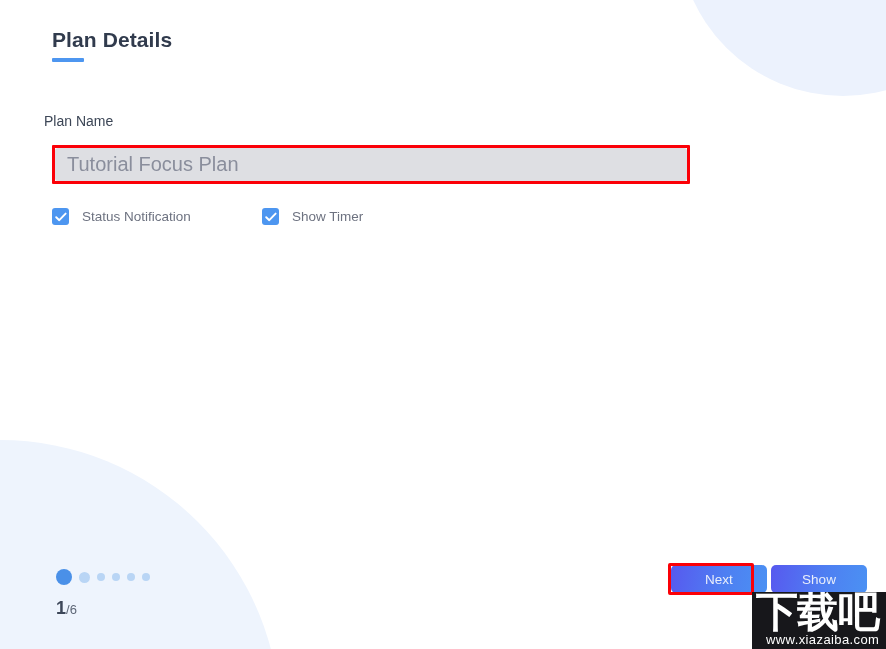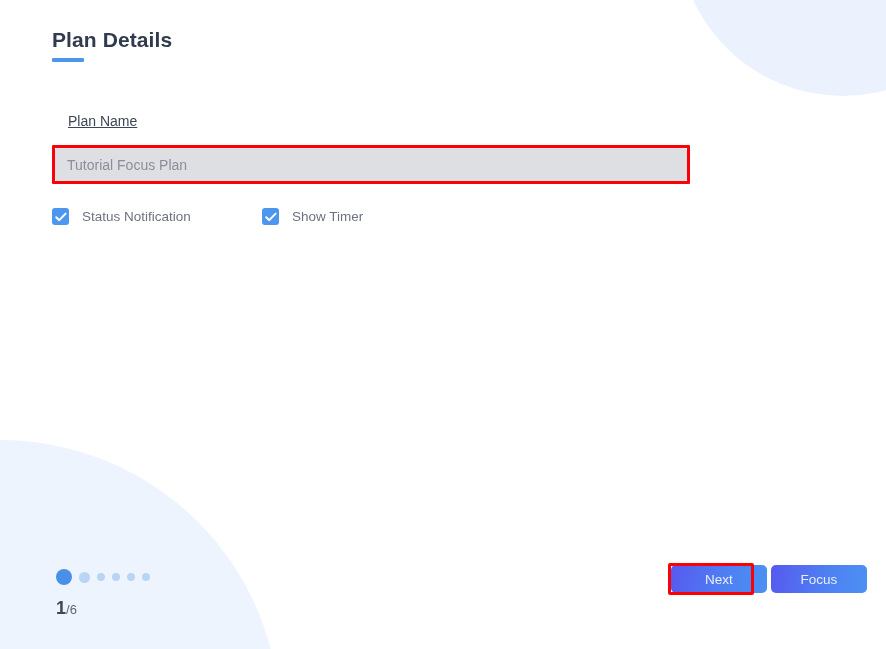--- a/index.html
+++ b/index.html
@@ -62,25 +62,24 @@
     left: 52px;
     top: 58px;
     width: 32px;
     height: 4px;
     background: #4d96f0;
     border-radius: 1px;
   }
 
   #plan-name-label {
     position: absolute;
-    left: 68px;
+    left: 44px;
     top: 113px;
     font-size: 14px;
     color: #3c4656;
-    text-decoration: underline;
   }
 
   #plan-name-highlight {
     position: absolute;
     left: 52px;
     top: 145px;
     width: 638px;
     height: 39px;
     border: 3px solid #fb0007;
     box-sizing: border-box;
@@ -92,21 +91,21 @@
     top: 148px;
     width: 632px;
     height: 33px;
     box-sizing: border-box;
     background: #dedfe3;
     border: none;
     outline: none;
     border-radius: 3px;
     padding: 0 12px;
     font-family: "Liberation Sans", sans-serif;
-    font-size: 14px;
+    font-size: 20px;
     color: #54586a;
   }
   #plan-name-input::placeholder {
     color: #8a8e9c;
     opacity: 1;
   }
 
   
   .check-row {
     position: absolute;
@@ -289,16 +288,20 @@
   </div>
 
   <div id="pager-counter">
     <span id="pager-current">1</span>
     <span id="pager-total">/6</span>
   </div>
 
   <button class="action-btn" id="next-button">Next</button>
   <div id="next-highlight"></div>
 
-  <button class="action-btn" id="done-button">Focus</button>
-
+  <button class="action-btn" id="done-button">Show</button>
+
+  <div id="watermark">
+    <div id="watermark-cjk">下载吧</div>
+    <div id="watermark-url">www.xiazaiba.com</div>
+  </div>
 
 </div>
 
 </body></html>

